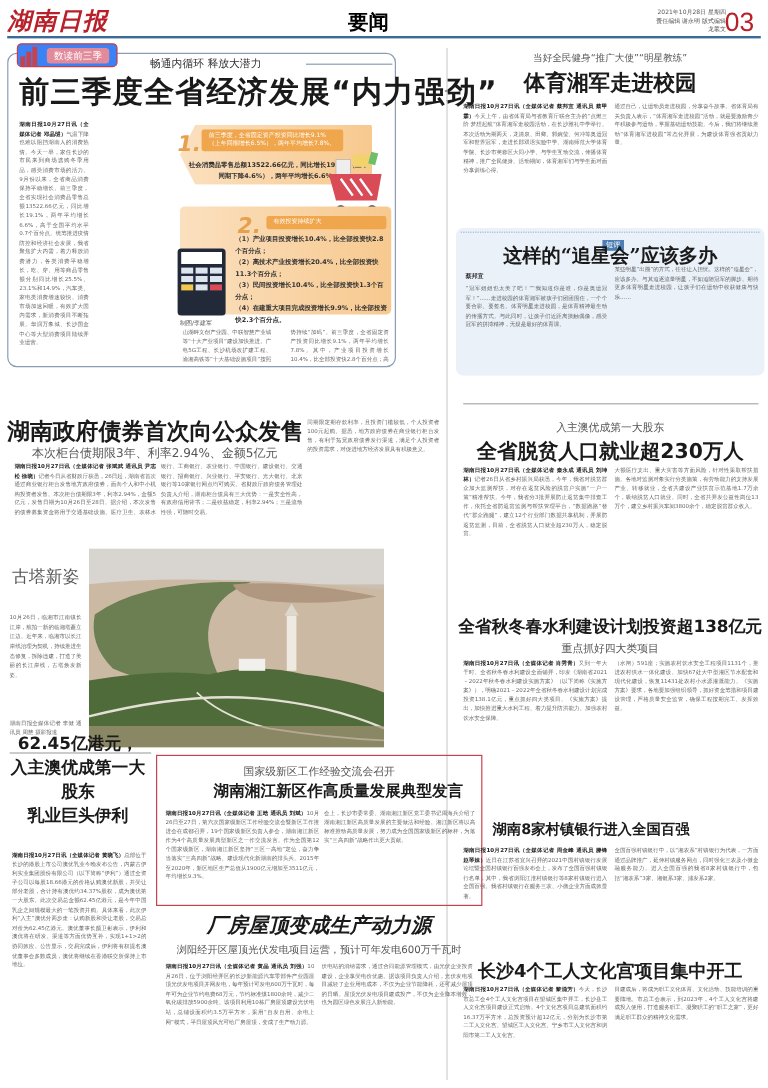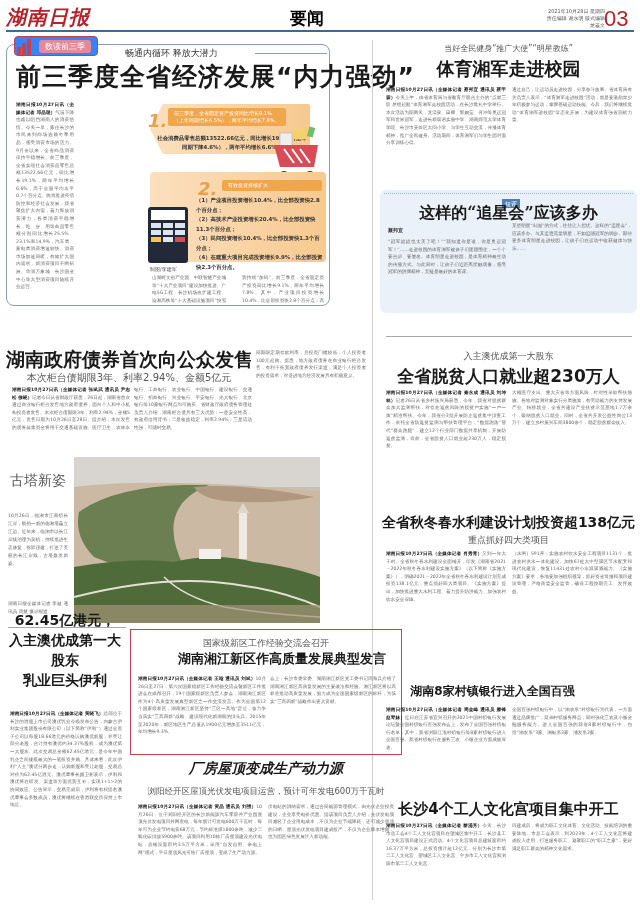--- a/index.html
+++ b/index.html
@@ -166,21 +166,21 @@
 </div>
 
 <div class="abs red-box"></div>
 <div class="abs kicker" style="left:130px;top:637px;width:272px;font-size:9px">国家级新区工作经验交流会召开</div>
 <div class="abs headline" style="left:130px;top:650px;width:304px;font-size:13px">湖南湘江新区作高质量发展典型发言</div>
 <div class="abs body-text" style="left:138px;top:675px;width:128px;height:76px">
   <span class="lead">湖南日报10月27日讯（全媒体记者 王晗 通讯员 刘斌）</span><span>10月26日至27日，第六次国家级新区工作经验交流会暨新区工作推进会在成都召开，19个国家级新区负责人参会，湖南湘江新区作为4个高质量发展典型新区之一作交流发言。作为全国第12个国家级新区，湖南湘江新区坚持“三区一高地”定位，奋力争当落实“三高四新”战略、建设现代化新湖南的排头兵。2015年至2020年，新区地区生产总值从1900亿元增加至3511亿元，年均增长9.3%。</span>
 </div>
 <div class="abs body-text" style="left:270px;top:675px;width:126px;height:76px">会上，长沙市委常委、湖南湘江新区党工委书记周海兵介绍了湖南湘江新区高质量发展的主要做法和经验。湘江新区将以高标准推动高质量发展，努力成为全国国家级新区的标杆，为落实“三高四新”战略作出更大贡献。</div>
 
-<div class="abs headline" style="left:130px;top:760px;width:272px;font-size:14px;font-style:italic">厂房屋顶变成生产动力源</div>
+<div class="abs headline" style="left:130px;top:760px;width:272px;font-size:17px;font-style:italic">厂房屋顶变成生产动力源</div>
 <div class="abs kicker" style="left:130px;top:786px;width:272px;font-size:8.5px">浏阳经开区屋顶光伏发电项目运营，预计可年发电600万千瓦时</div>
 <div class="abs body-text" style="left:138px;top:803px;width:124px;height:100px">
   <span class="lead">湖南日报10月27日讯（全媒体记者 黄晶 通讯员 刘强）</span><span>10月26日，位于浏阳经开区的长沙新能源汽车零部件产业园屋顶光伏发电项目并网发电，每年预计可发电600万千瓦时，每年可为企业节约电费68万元，节约标准煤1800余吨，减少二氧化碳排放5900余吨。该项目利用10栋厂房屋顶建设光伏电站，总铺设面积约3.5万平方米，采用“自发自用、余电上网”模式，平日屋顶风光可给厂房屋顶，变成了生产动力源。</span>
 </div>
 <div class="abs body-text" style="left:268px;top:803px;width:126px;height:100px">伏电站的消纳需求，通过合同能源管理模式，由光伏企业投资建设，企业享受电价优惠。据该项目负责人介绍，光伏发电项目减轻了企业用电成本，不仅为企业节能降耗，还可减少屋顶的日晒。屋顶光伏发电项目建成投产，不仅为企业降本增效，也为园区绿色发展注入新动能。</div>
 
 <div class="abs" style="left:386px;top:336px;width:246px;height:1px;background:#aaa"></div>
 <div class="abs kicker" style="left:380px;top:350px;width:257px;font-size:9px">入主澳优成第一大股东</div>
 <div class="abs headline" style="left:380px;top:365px;width:257px;font-size:17px">全省脱贫人口就业超230万人</div>
 <div class="abs body-text" style="left:386px;top:389px;width:120px;height:110px">

